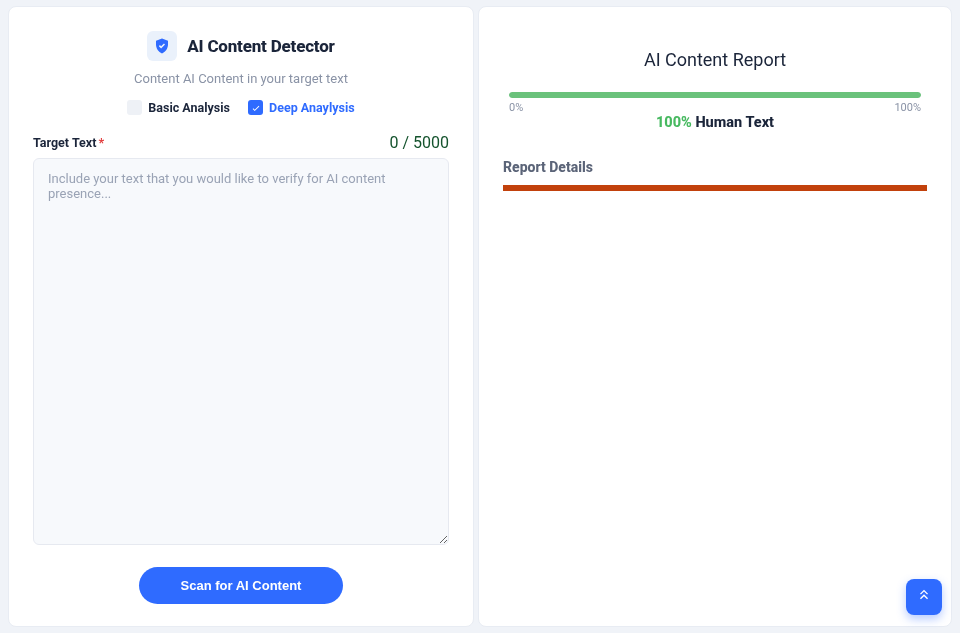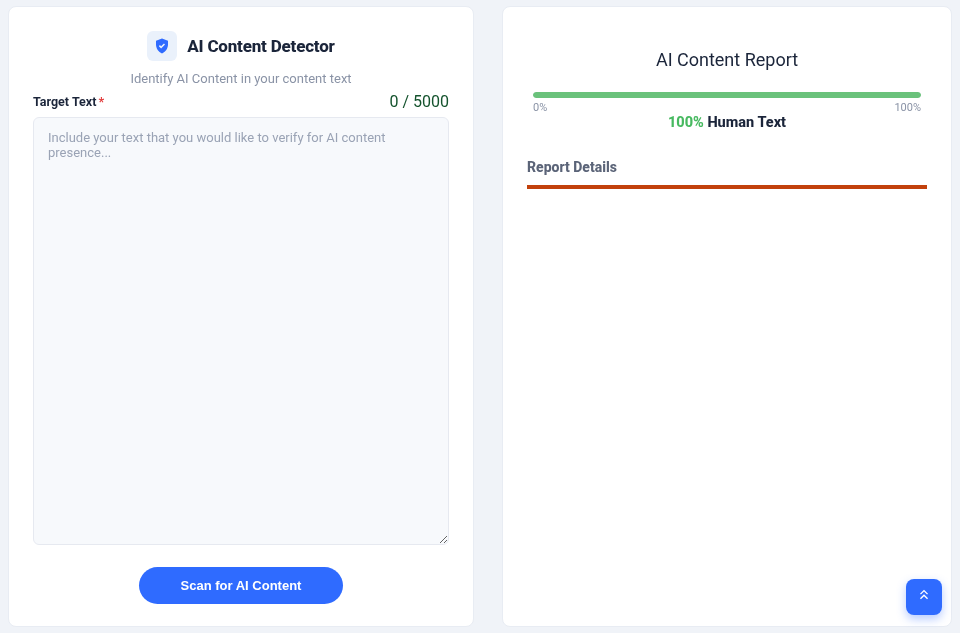--- a/index.html
+++ b/index.html
@@ -6,21 +6,21 @@
     body {
       font-family: -apple-system, BlinkMacSystemFont, "Segoe UI", Roboto, "Helvetica Neue", Arial, sans-serif;
       background: #f0f3f8;
       width: 960px;
       height: 633px;
       overflow: hidden;
       position: relative;
     }
     .container {
       display: flex;
-      gap: 28px;
+      gap: 4px;
       padding: 6px 8px;
       height: 100%;
     }
     .panel {
       background: #ffffff;
       border-radius: 8px;
       border: 1px solid #e8ecf3;
       flex: 1;
       display: flex;
       flex-direction: column;
@@ -169,21 +169,21 @@
     .result-line {
       text-align: center;
       font-size: 14.5px;
       font-weight: 800;
       color: #1b253a;
     }
     .result-line .pct { color: #47b960; }
     .details-heading {
       margin-top: 28px;
       padding-bottom: 10px;
-      border-bottom: 4px solid #c2410c;
+      border-bottom: 6px solid #c2410c;
       font-size: 14px;
       font-weight: 800;
       color: #5b6478;
     }
 
     
     .scroll-top {
       position: absolute;
       right: 18px;
       bottom: 18px;
@@ -206,22 +206,36 @@
   <div class="panel left-panel">
     <div class="detector-header">
       <div class="title-row">
         <span class="icon-badge">
           <svg viewBox="0 0 24 24">
               <path d="M12 2l8 3v5c0 5.25-3.4 10.1-8 12-4.6-1.9-8-6.75-8-12V5l8-3zm-1.2 13.2l5.2-5.2-1.4-1.4-3.8 3.8-1.6-1.6-1.4 1.4 3 3z"></path>
             </svg>
         </span>
         <span class="detector-title">AI Content Detector</span>
       </div>
-      <div class="detector-subtitle">Identify AI Content in your content text</div>
-
+      <div class="detector-subtitle">Content AI Content in your target text</div>
+
+      <div class="tabs">
+        <div class="tab-item inactive">
+          <span class="checkbox unchecked"></span>
+          <span>Basic Analysis</span>
+        </div>
+        <div class="tab-item active">
+          <span class="checkbox checked">
+            <svg viewBox="0 0 24 24">
+                <path d="M9 16.2l-3.5-3.5L4 14.2 9 19.2 20 8.2l-1.5-1.5z"></path>
+              </svg>
+          </span>
+          <span>Deep Anaylysis</span>
+        </div>
+      </div>
     </div>
 
     <div class="field-row">
       <div class="field-label">
         <span>Target Text</span><span class="req">*</span>
       </div>
       <div class="char-count">0 / 5000</div>
     </div>
 
     <textarea class="target-textarea" placeholder="Include your text that you would like to verify for AI content presence..." style=""></textarea>

